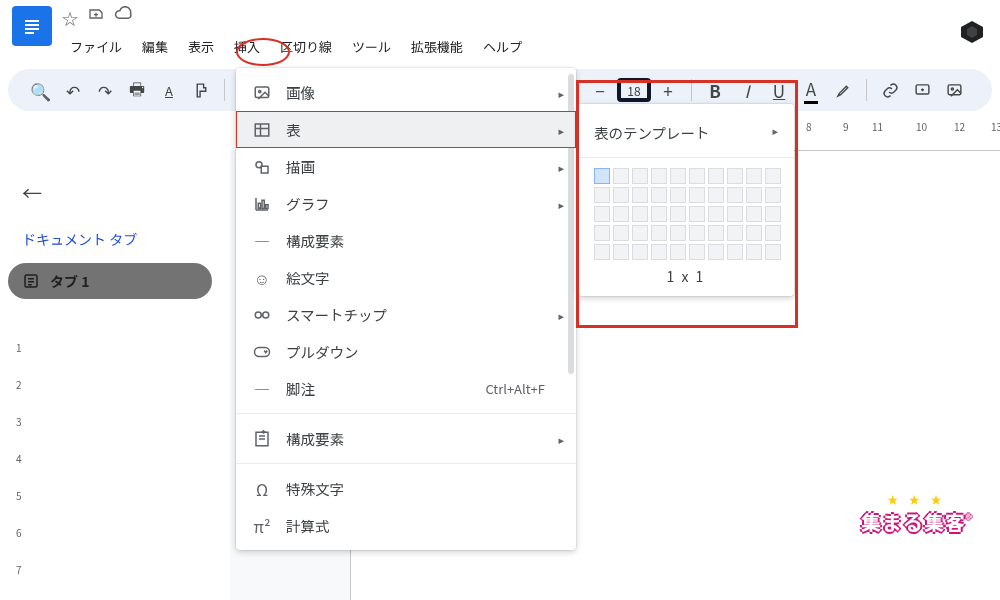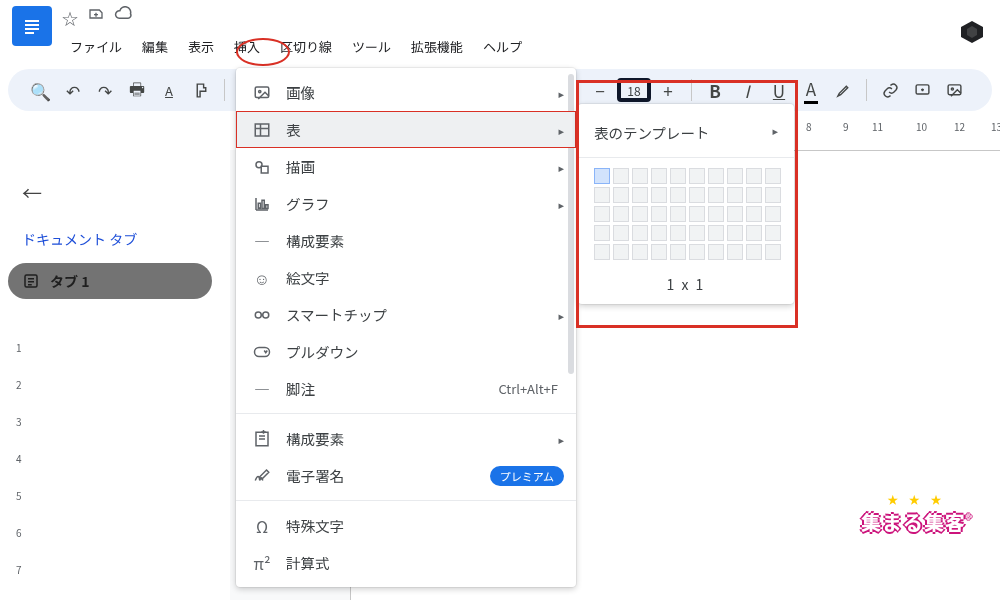--- a/index.html
+++ b/index.html
@@ -44,36 +44,36 @@
   
   .page { position:absolute; left:230px; top:150px; right:0; bottom:0; background:#f8f9fa; }
   .sheet { position:absolute; left:120px; top:0; width:760px; height:900px; background:#fff; border:1px solid #c7c7c7; }
 
   
   .dropdown { position:absolute; left:236px; top:68px; width:340px; background:#fff; border-radius:4px; box-shadow:0 2px 6px rgba(0,0,0,.2),0 0 0 1px rgba(0,0,0,.05); padding:6px 0; z-index:50; }
   .dd-item { display:flex; align-items:center; gap:14px; padding:8px 18px 8px 16px; font-size:14.5px; color:#3c4043; position:relative; }
   .dd-item.highlight { background:#eef0f2; outline:1px solid #d93025; outline-offset:-1px; }
   .dd-icon { width:20px; height:20px; display:flex;align-items:center;justify-content:center; color:#5f6368; font-size:16px; }
   .dd-arrow { position:absolute; right:12px; color:#5f6368; font-size:11px; }
-  .dd-shortcut { position:absolute; right:18px; color:#5f6368; font-size:13px; }
+  .dd-shortcut { position:absolute; right:31px; color:#5f6368; font-size:13px; }
   .dd-sep { height:1px; background:#e8eaed; margin:6px 0; }
   .pill { background:#1a73e8; color:#fff; border-radius:12px; font-size:11px; padding:2px 10px; position:absolute; right:12px; }
 
   
   .dd-scroll { position:absolute; right:2px; top:6px; width:6px; height:300px; background:#dadce0; border-radius:3px; }
 
   
   .submenu { position:absolute; left:578px; top:104px; width:216px; background:#fff; border-radius:4px; box-shadow:0 2px 6px rgba(0,0,0,.2),0 0 0 1px rgba(0,0,0,.05); padding:8px 0 10px 0; z-index:60; }
   .submenu-outline { position:absolute; left:576px; top:80px; width:222px; height:248px; border:3px solid #d93025; z-index:61; pointer-events:none; }
   .sm-head { display:flex; align-items:flex-start; justify-content:space-between; padding:10px 16px; font-size:14.5px; }
   .sm-sep { height:1px; background:#e8eaed; margin:4px 0 10px 0; }
   .grid { display:grid; grid-template-columns:repeat(10,16px); grid-auto-rows:16px; gap:3px; padding:0 16px; }
   .cell { background:#f1f3f4; border:1px solid #dadce0; }
   .cell.sel { background:#d2e3fc; border-color:#8ab4f8; }
-  .grid-label { text-align:center; font-size:14px; color:#3c4043; margin-top:14px; letter-spacing:2px; }
+  .grid-label { text-align:center; font-size:14px; color:#3c4043; margin-top:6px; letter-spacing:2px; }
 
   
   .watermark { position:absolute; right:28px; bottom:64px; font-size:20px; font-weight:800; color:#fff;
     text-shadow: -2px 0 #cc147c, 2px 0 #cc147c, 0 -2px #cc147c, 0 2px #cc147c; letter-spacing:1px;}
   .watermark .stars { letter-spacing:4px; color:#ffcc00; text-shadow:none; font-size:11px; display:block; text-align:center; }
 
   svg { display:block; }
 </style>
 </head>
 <body>
@@ -318,29 +318,20 @@
         <svg width="18" height="18" viewBox="0 0 24 24" fill="none" stroke="#5f6368" stroke-width="2">
           <rect x="4" y="3" width="16" height="18"></rect>
           <path d="M8 8h8M8 12h8"></path>
           <path d="M14 0v5M11 2.5h6" stroke-width="2"></path>
         </svg>
       </span>
     <span>構成要素</span>
     <span class="dd-arrow">▸</span>
   </div>
 
-  <div class="dd-item">
-    <span class="dd-icon">
-        <svg width="18" height="18" viewBox="0 0 24 24" fill="none" stroke="#5f6368" stroke-width="2">
-          <path d="M3 18c3-7 5-7 6 0 1-5 3-5 4 0M18 4l3 3-9 9H9v-3z"></path>
-        </svg>
-      </span>
-    <span>電子署名</span>
-    <span class="pill">プレミアム</span>
-  </div>
 
   <div class="dd-sep"></div>
 
   <div class="dd-item">
     <span class="dd-icon">Ω</span>
     <span>特殊文字</span>
   </div>
 
   <div class="dd-item">
     <span class="dd-icon">π²</span>

